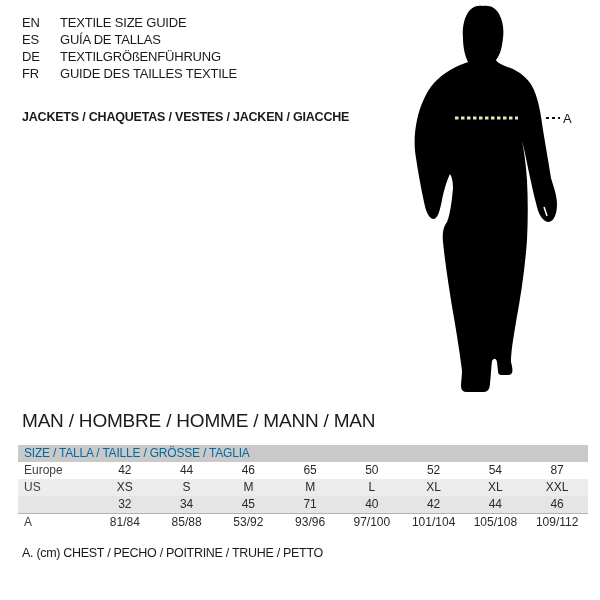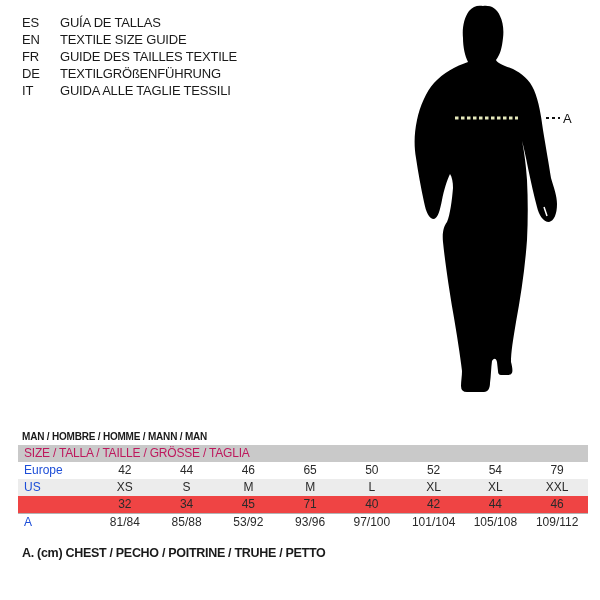--- a/index.html
+++ b/index.html
@@ -11,63 +11,60 @@
   .abs{position:absolute;}
   
   .lang-block{left:22px;top:14px;width:360px;}
   .lang-row{display:flex;height:17px;line-height:17px;font-size:13px;letter-spacing:-0.2px;}
   .lang-code{width:38px;flex:0 0 38px;}
   .lang-text{flex:1;}
   
   .cat-block{left:22px;top:109px;width:400px;}
   .cat-line{height:17px;line-height:17px;font-size:12.5px;font-weight:700;letter-spacing:-0.2px;white-space:nowrap;}
   
-  .section-title{left:22px;top:431px;font-size:10px;font-weight:700;letter-spacing:-0.2px;}
+  .section-title{left:22px;top:410px;font-size:19px;font-weight:400;letter-spacing:-0.2px;}
   
   .size-table{left:18px;top:445px;width:570px;font-size:12px;}
-  .t-header{height:17px;line-height:17px;background:#c9c9c9;padding-left:6px;color:#be185d;letter-spacing:-0.2px;}
+  .t-header{height:17px;line-height:17px;background:#c9c9c9;padding-left:6px;color:#0369a1;letter-spacing:-0.2px;}
   .t-row{display:flex;height:17px;line-height:17px;align-items:center;}
   .t-row.bg-white{background:#ffffff;}
   .t-row.bg-light{background:#ececec;justify-content:space-between;}
-  .t-row.bg-light2{background:#ef4444;}
+  .t-row.bg-light2{background:#e5e5e5;}
   .t-row.divider{border-top:1px solid #b3b3b3;}
-  .t-label{flex:0 0 70px;padding-left:6px;color:#1d4ed8;}
+  .t-label{flex:0 0 70px;padding-left:6px;color:#404040;}
   .t-cell{flex:1;text-align:center;color:#2a2a2a;}
   
-  .footnote{left:22px;top:546px;font-size:12.5px;font-weight:700;letter-spacing:-0.3px;}
+  .footnote{left:22px;top:546px;font-size:12.5px;font-weight:400;letter-spacing:-0.3px;}
   
   .figure-wrap{left:400px;top:0;width:200px;height:400px;}
 </style>
 </head>
 <body>
 
 <div class="abs lang-block">
   <div class="lang-row">
-    <span class="lang-code">ES</span>
-    <span class="lang-text">GUÍA DE TALLAS</span>
-  </div>
-  <div class="lang-row">
     <span class="lang-code">EN</span>
     <span class="lang-text">TEXTILE SIZE GUIDE</span>
   </div>
   <div class="lang-row">
-    <span class="lang-code">FR</span>
-    <span class="lang-text">GUIDE DES TAILLES TEXTILE</span>
+    <span class="lang-code">ES</span>
+    <span class="lang-text">GUÍA DE TALLAS</span>
   </div>
   <div class="lang-row">
     <span class="lang-code">DE</span>
     <span class="lang-text">TEXTILGRÖßENFÜHRUNG</span>
   </div>
   <div class="lang-row">
-    <span class="lang-code">IT</span>
-    <span class="lang-text">GUIDA ALLE TAGLIE TESSILI</span>
+    <span class="lang-code">FR</span>
+    <span class="lang-text">GUIDE DES TAILLES TEXTILE</span>
   </div>
 </div>
 
 <div class="abs cat-block">
+  <div class="cat-line">JACKETS / CHAQUETAS / VESTES / JACKEN / GIACCHE</div>
 </div>
 
 <div class="abs figure-wrap">
   <svg width="200" height="400" viewBox="400 0 200 400" xmlns="http://www.w3.org/2000/svg">
     <path fill="#000000" d="
       M 483,6
       C 490,5 497,8 500,16
       C 503,22 504,30 503,38
       C 502,48 500,55 496,60
       C 497,63 505,66 513,69
@@ -124,21 +121,21 @@
 
   <div class="t-row bg-white">
     <span class="t-label">Europe</span>
     <span class="t-cell">42</span>
     <span class="t-cell">44</span>
     <span class="t-cell">46</span>
     <span class="t-cell">65</span>
     <span class="t-cell">50</span>
     <span class="t-cell">52</span>
     <span class="t-cell">54</span>
-    <span class="t-cell">79</span>
+    <span class="t-cell">87</span>
   </div>
 
   <div class="t-row bg-light">
     <span class="t-label">US</span>
     <span class="t-cell">XS</span>
     <span class="t-cell">S</span>
     <span class="t-cell">M</span>
     <span class="t-cell">M</span>
     <span class="t-cell">L</span>
     <span class="t-cell">XL</span>

